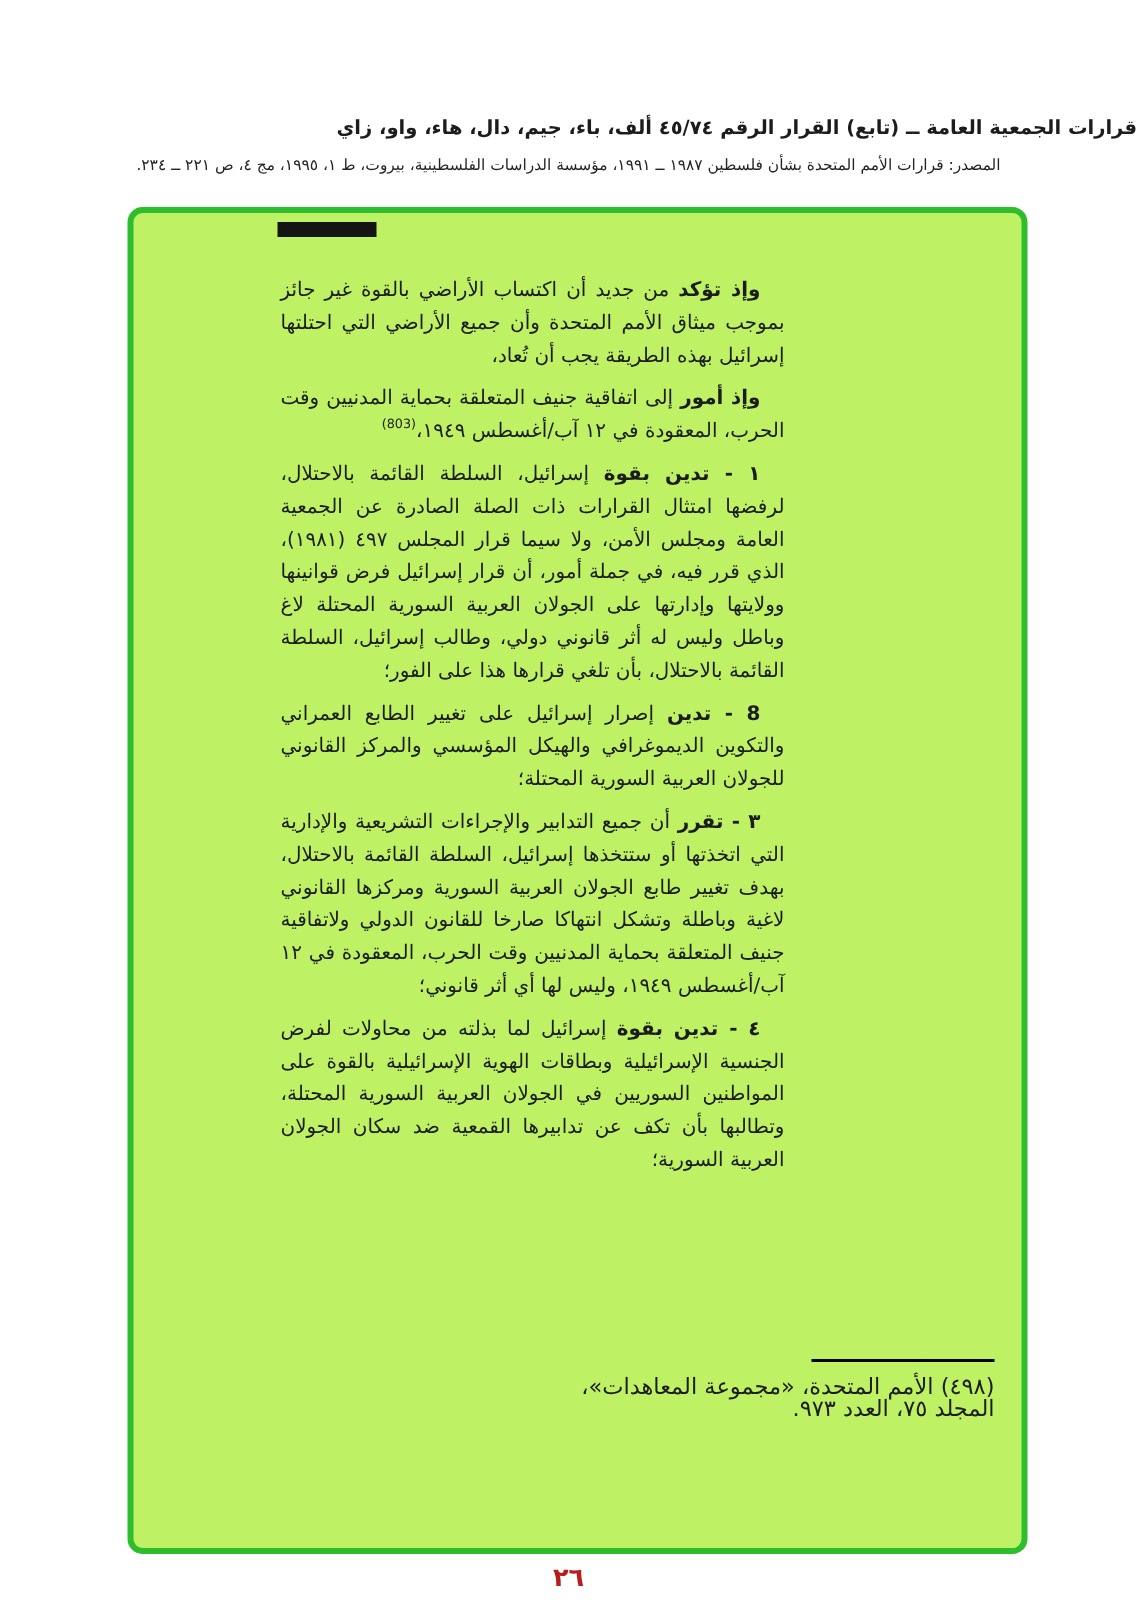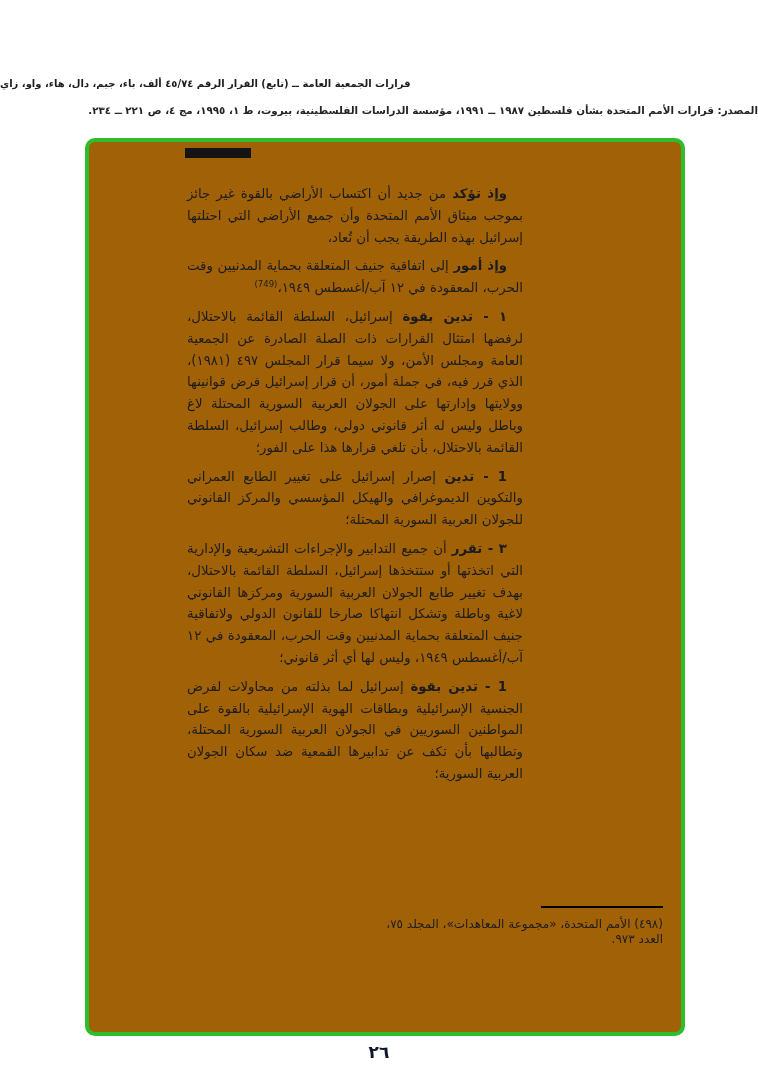--- a/index.html
+++ b/index.html
@@ -9,81 +9,81 @@
     font-family:"DejaVu Sans", sans-serif;
     color:var(--ink, #1c1c1c);
     position:relative;
     overflow:hidden;
   }
   .page { position:absolute; inset:0; direction:rtl; }
 
   .page-header { position:absolute; top:0; left:0; right:0; }
   .title {
     position:absolute; top:78px; left:0; right:0;
-    text-align:left; font-weight:bold; font-size:10px;
+    text-align:right; font-weight:bold; font-size:13px;
     letter-spacing:0.2px; white-space:nowrap;
   }
   .source {
     position:absolute; top:104px; left:0; right:0;
-    text-align:right; font-weight:bold; font-size:10.3px;
+    text-align:center; font-weight:normal; font-size:10.3px;
     color:#242424; white-space:nowrap;
   }
 
   .frame {
     position:absolute; left:85px; top:138px; width:600px; height:898px;
     border:4px solid var(--frame-green, #2dbd2d);
     border-radius:10px;
-    background:#a16207;
+    background:#bef264;
   }
   .scan-bar {
     position:absolute; left:96px; top:6px; width:66px; height:10px;
     background:#141414;
   }
 
   .text-col {
     position:absolute; right:158px; top:41px; width:336px;
     direction:rtl;
     text-align:justify;
     font-size:13.3px;
     line-height:21.8px;
   }
   .para { text-indent:16px; margin-bottom:7px; }
   .para:last-child { margin-bottom:0; }
   .lead { font-weight:bold; }
   .fnm { font-size:8.5px; vertical-align:super; line-height:0; }
 
   .footnotes { position:absolute; right:18px; top:764px; width:300px; direction:rtl; }
   .fn-rule { width:122px; height:2px; background:#000; margin-bottom:9px; }
-  .fn-text { font-size:12px; text-align:right; line-height:15px; color:#1c1c1c; }
+  .fn-text { font-size:15px; text-align:right; line-height:15px; color:#1c1c1c; }
 
   .page-number {
     position:absolute; top:1042px; left:0; right:0;
-    text-align:center; font-weight:bold; font-size:17px; color:#0f172a;
+    text-align:center; font-weight:bold; font-size:17px; color:#b91c1c;
   }
 </style>
 </head>
 <body>
 
 <div class="page">
 
   <header class="page-header">
     <div class="title">قرارات الجمعية العامة ــ (تابع) القرار الرقم ٤٥/٧٤ ألف، باء، جيم، دال، هاء، واو، زاي</div>
     <div class="source">المصدر: قرارات الأمم المتحدة بشأن فلسطين ١٩٨٧ ــ ١٩٩١، مؤسسة الدراسات الفلسطينية، بيروت، ط ١، ١٩٩٥، مج ٤، ص ٢٢١ ــ ٢٣٤.</div>
   </header>
 
   <section class="frame">
     <div class="scan-bar"></div>
 
     <div class="text-col">
       <p class="para"><span class="lead">وإذ تؤكد</span><span> من جديد أن اكتساب الأراضي بالقوة غير جائز بموجب ميثاق الأمم المتحدة وأن جميع الأراضي التي احتلتها إسرائيل بهذه الطريقة يجب أن تُعاد،</span><sup class="fnm"></sup></p>
-      <p class="para"><span class="lead">وإذ أمور</span><span> إلى اتفاقية جنيف المتعلقة بحماية المدنيين وقت الحرب، المعقودة في ١٢ آب/أغسطس ١٩٤٩،</span><sup class="fnm">(749)</sup></p>
+      <p class="para"><span class="lead">وإذ أمور</span><span> إلى اتفاقية جنيف المتعلقة بحماية المدنيين وقت الحرب، المعقودة في ١٢ آب/أغسطس ١٩٤٩،</span><sup class="fnm">(803)</sup></p>
       <p class="para"><span class="lead">١ - تدين بقوة</span><span> إسرائيل، السلطة القائمة بالاحتلال، لرفضها امتثال القرارات ذات الصلة الصادرة عن الجمعية العامة ومجلس الأمن، ولا سيما قرار المجلس ٤٩٧ (١٩٨١)، الذي قرر فيه، في جملة أمور، أن قرار إسرائيل فرض قوانينها وولايتها وإدارتها على الجولان العربية السورية المحتلة لاغ وباطل وليس له أثر قانوني دولي، وطالب إسرائيل، السلطة القائمة بالاحتلال، بأن تلغي قرارها هذا على الفور؛</span><sup class="fnm"></sup></p>
-      <p class="para"><span class="lead">1 - تدين</span><span> إصرار إسرائيل على تغيير الطابع العمراني والتكوين الديموغرافي والهيكل المؤسسي والمركز القانوني للجولان العربية السورية المحتلة؛</span><sup class="fnm"></sup></p>
+      <p class="para"><span class="lead">8 - تدين</span><span> إصرار إسرائيل على تغيير الطابع العمراني والتكوين الديموغرافي والهيكل المؤسسي والمركز القانوني للجولان العربية السورية المحتلة؛</span><sup class="fnm"></sup></p>
       <p class="para"><span class="lead">٣ - تقرر</span><span> أن جميع التدابير والإجراءات التشريعية والإدارية التي اتخذتها أو ستتخذها إسرائيل، السلطة القائمة بالاحتلال، بهدف تغيير طابع الجولان العربية السورية ومركزها القانوني لاغية وباطلة وتشكل انتهاكا صارخا للقانون الدولي ولاتفاقية جنيف المتعلقة بحماية المدنيين وقت الحرب، المعقودة في ١٢ آب/أغسطس ١٩٤٩، وليس لها أي أثر قانوني؛</span><sup class="fnm"></sup></p>
-      <p class="para"><span class="lead">1 - تدين بقوة</span><span> إسرائيل لما بذلته من محاولات لفرض الجنسية الإسرائيلية وبطاقات الهوية الإسرائيلية بالقوة على المواطنين السوريين في الجولان العربية السورية المحتلة، وتطالبها بأن تكف عن تدابيرها القمعية ضد سكان الجولان العربية السورية؛</span><sup class="fnm"></sup></p>
+      <p class="para"><span class="lead">٤ - تدين بقوة</span><span> إسرائيل لما بذلته من محاولات لفرض الجنسية الإسرائيلية وبطاقات الهوية الإسرائيلية بالقوة على المواطنين السوريين في الجولان العربية السورية المحتلة، وتطالبها بأن تكف عن تدابيرها القمعية ضد سكان الجولان العربية السورية؛</span><sup class="fnm"></sup></p>
     </div>
 
     <div class="footnotes">
       <div class="fn-rule"></div>
       <div class="fn-text">(٤٩٨) الأمم المتحدة، «مجموعة المعاهدات»، المجلد ٧٥، العدد ٩٧٣.</div>
     </div>
   </section>
 
   <div class="page-number">٢٦</div>
 

